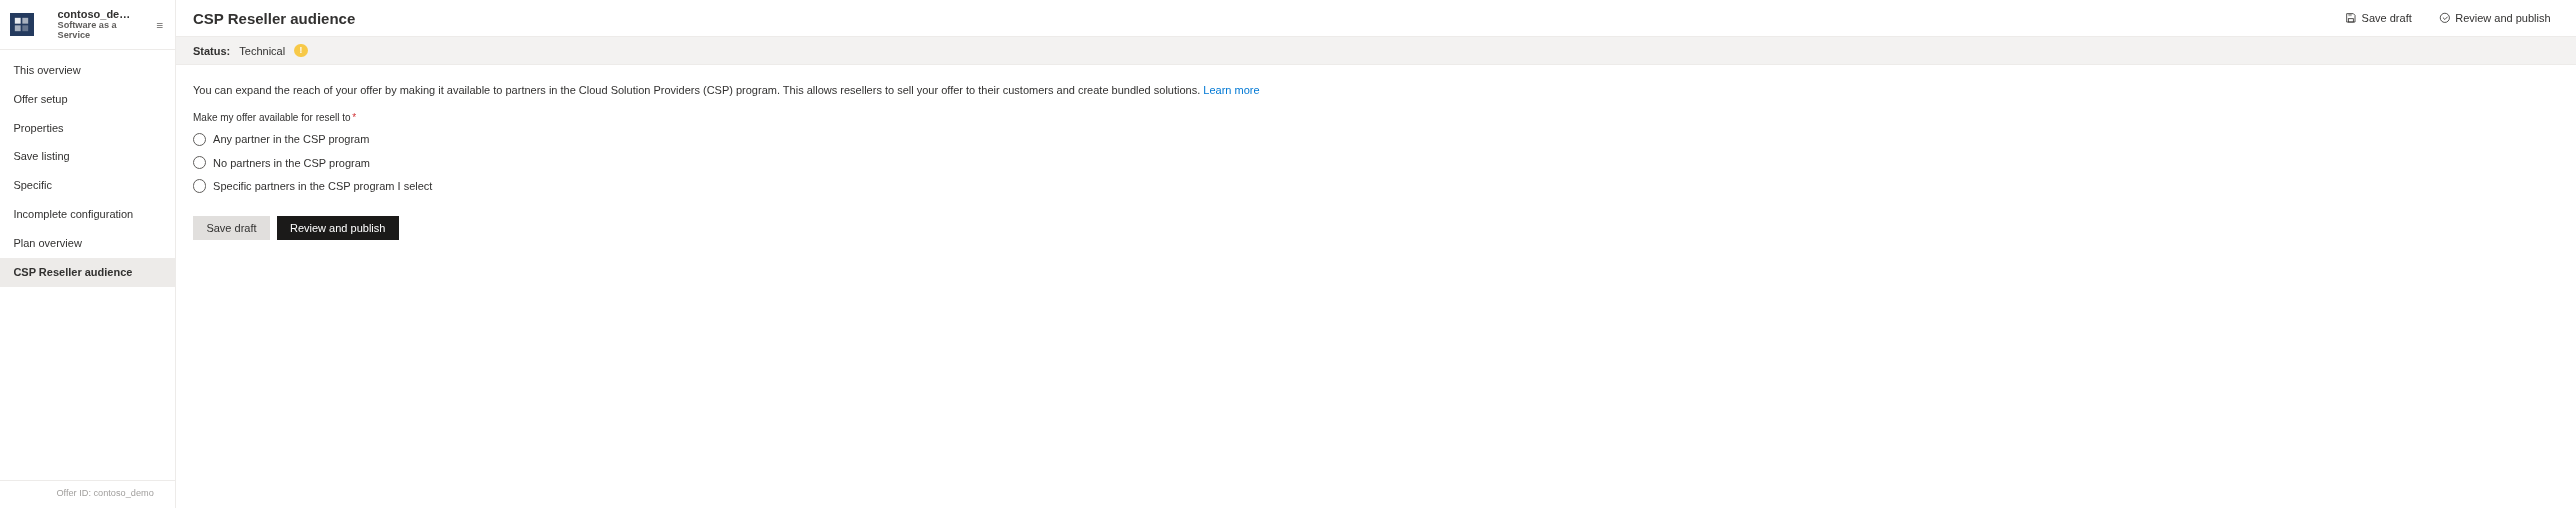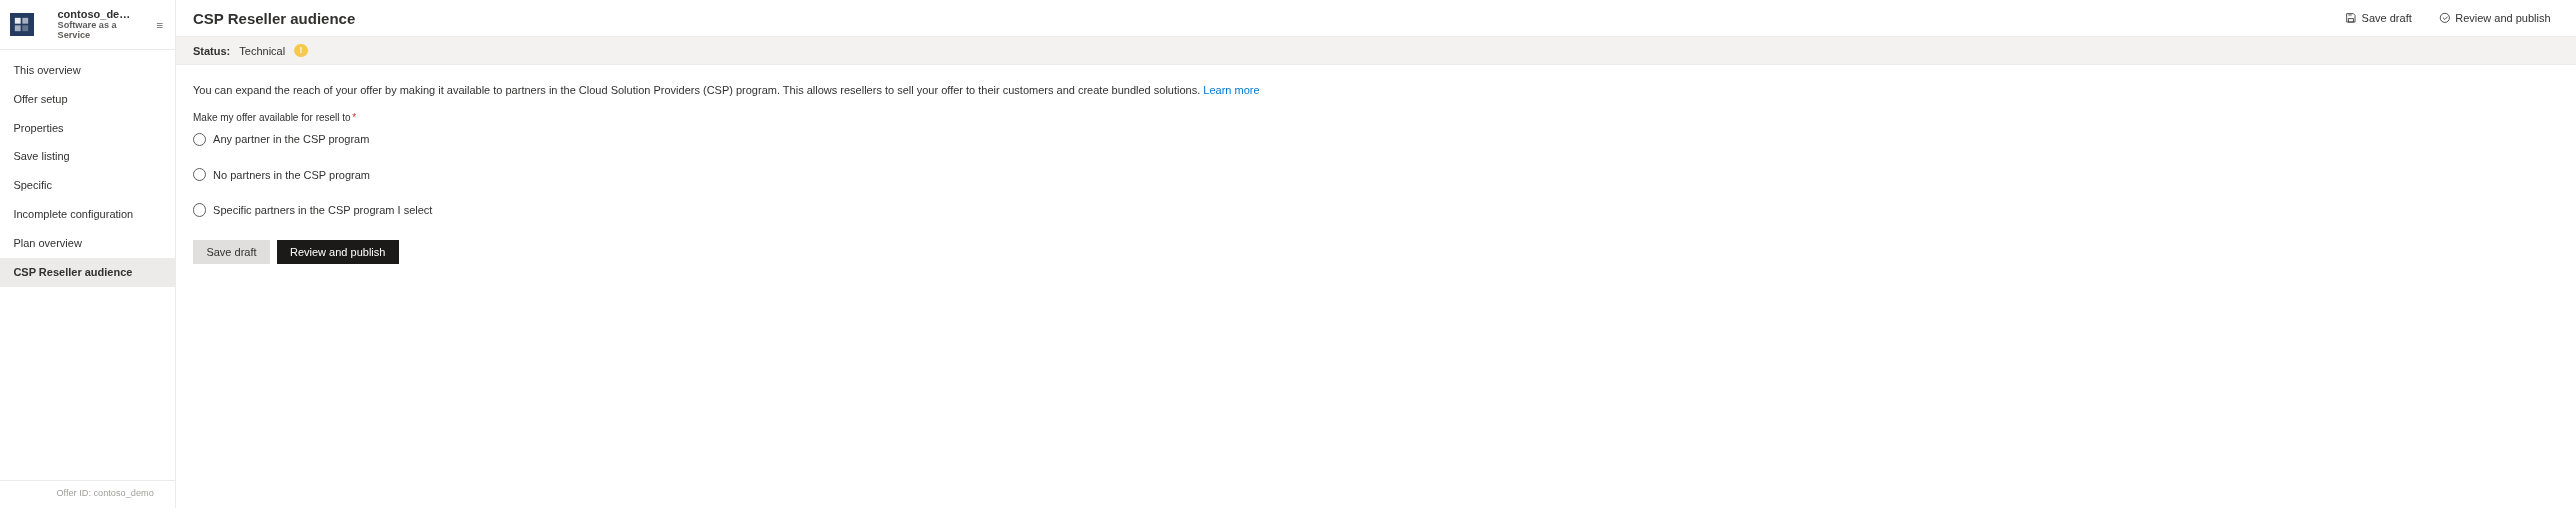--- a/index.html
+++ b/index.html
@@ -224,21 +224,21 @@
     }
 
     .field-label .required {
       color: #d13438;
       margin-left: 1.7px;
     }
 
     .radio-group {
       display: flex;
       flex-direction: column;
-      gap: 22px;
+      gap: 10px;
       margin-bottom: 23.5px;
     }
 
     .radio-item {
       display: flex;
       align-items: center;
       gap: 6.7px;
       cursor: pointer;
     }
 

